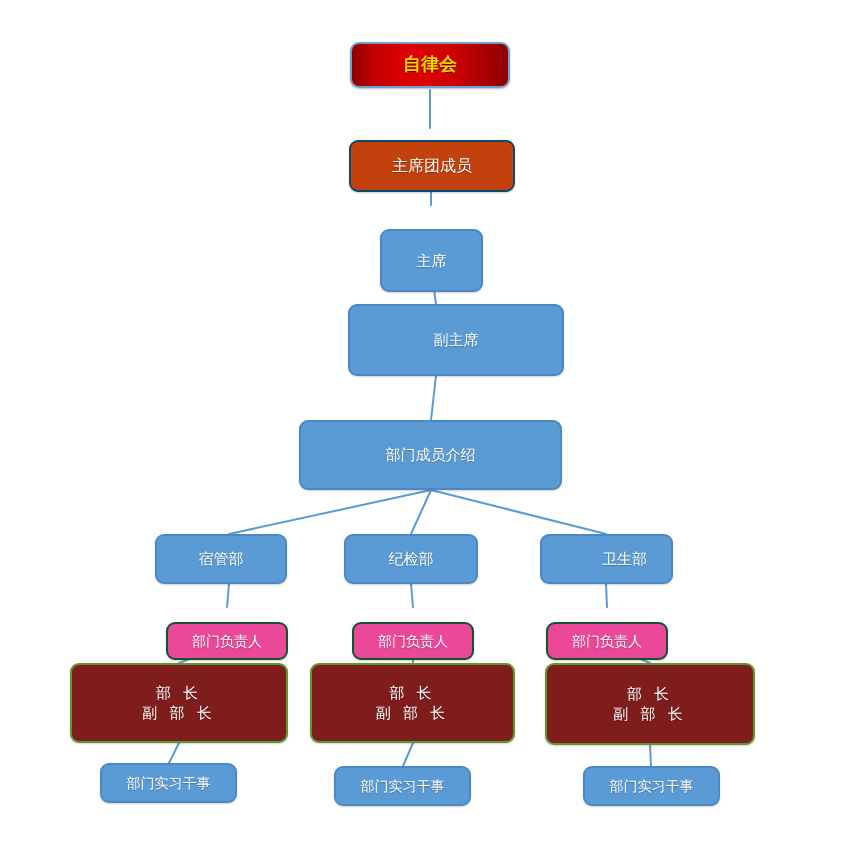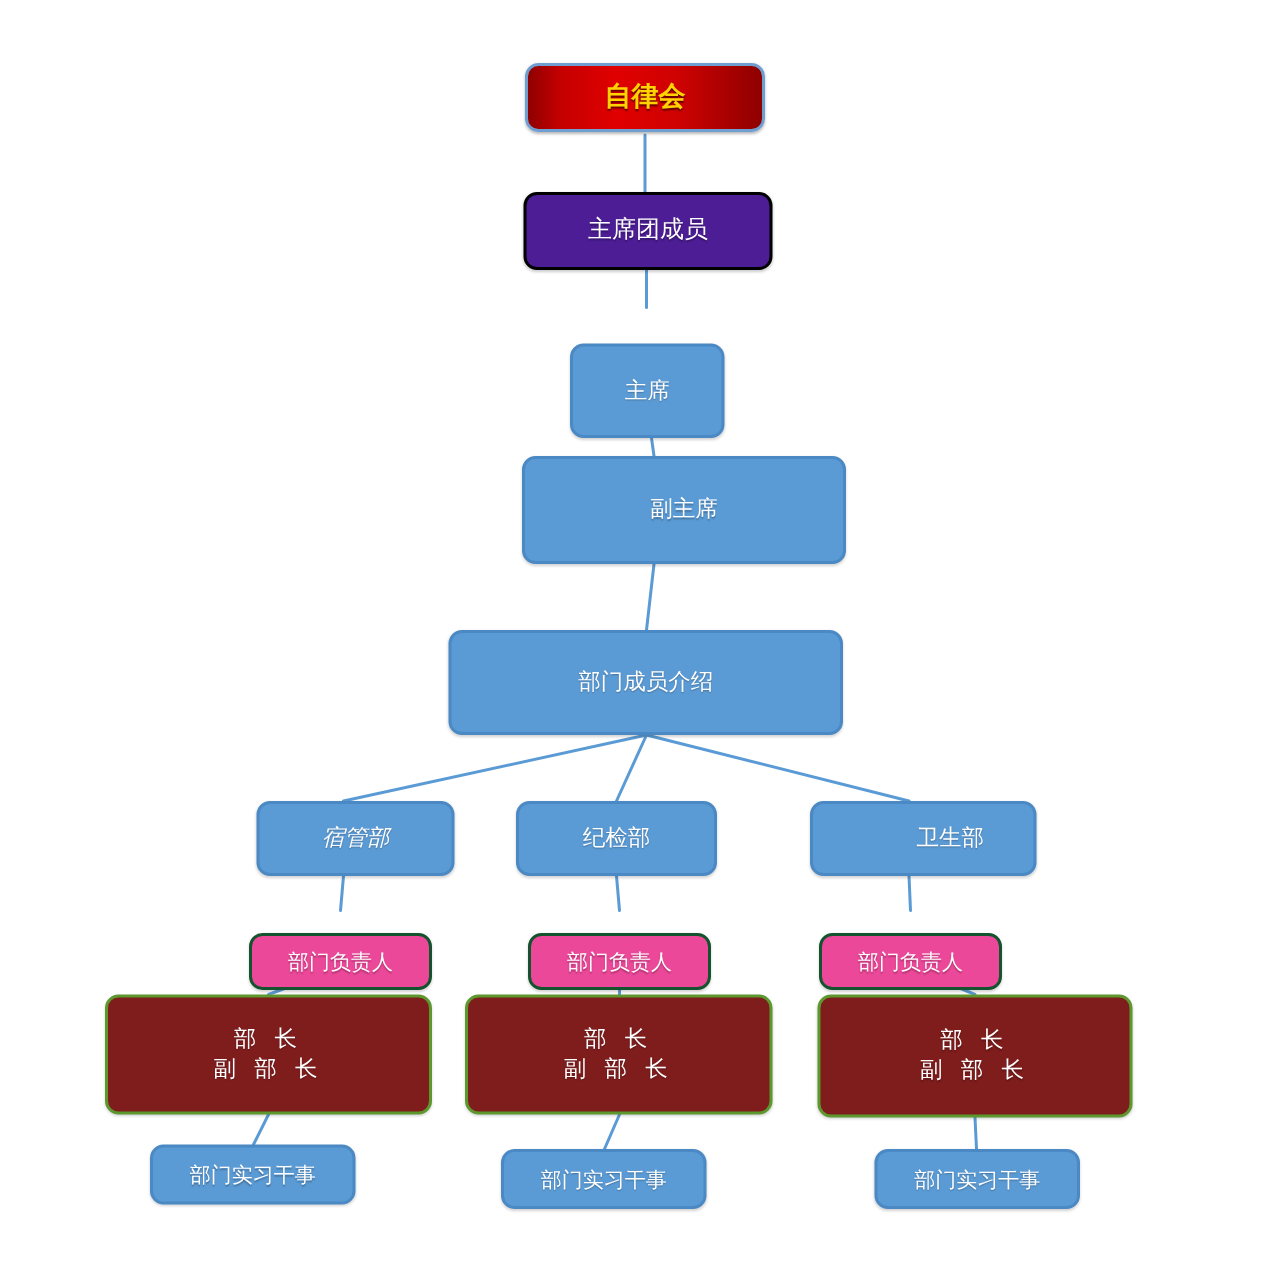--- a/index.html
+++ b/index.html
@@ -42,24 +42,25 @@
   
   .n-red {
     background: linear-gradient(90deg,#8f0000 0%, #c50000 14%, #e00000 38%, #cf0202 64%, #8e0000 100%);
     border: 2px solid #6f9fd0;
     color: #ffd200;
     font-weight: bold;
     text-shadow: 0 1px 1px rgba(0,0,0,.55);
     box-shadow: 0 1px 2px rgba(0,0,0,.28);
   }
   .n-amber {
-    background: #4c1d95;
-    border: 2px solid #000000;
+    background: #c2410c;
+    border: 2px solid #0c4a6e;
     text-shadow: 0 1px 1px rgba(0,0,0,.30);
     box-shadow: 0 1px 2px rgba(0,0,0,.20);
+    margin-top: 12px;
   }
   .n-blue {
     background: #5b9bd5;
     border: 2px solid #4a89c4;
     text-shadow: 0 1px 1px rgba(0,0,0,.28);
     box-shadow: 0 1px 2px rgba(0,0,0,.18);
   }
   .n-orange {
     background: #ec4899;
     border: 2px solid #14532d;
@@ -96,23 +97,23 @@
       <line x1="179" y1="743" x2="169" y2="763" stroke="#5b9bd5" stroke-width="2" stroke-linecap="round"></line>
       <line x1="413" y1="743" x2="403" y2="766" stroke="#5b9bd5" stroke-width="2" stroke-linecap="round"></line>
       <line x1="650" y1="745" x2="651" y2="766" stroke="#5b9bd5" stroke-width="2" stroke-linecap="round"></line>
     </svg>
   <div id="nodes-layer">
       <div class="node n-red" style="left: 350px; top: 42px; width: 160px; height: 46px; font-size: 18px;">自律会</div>
       <div class="node n-amber" style="left: 349px; top: 128px; width: 166px; height: 52px; font-size: 16px;">主席团成员</div>
       <div class="node n-blue" style="left: 380px; top: 205px; width: 103px; height: 63px; font-size: 15px; margin-top: 24px;">主席</div>
       <div class="node n-blue" style="left: 348px; top: 304px; width: 216px; height: 72px; font-size: 15px;">副主席</div>
       <div class="node n-blue" style="left: 299px; top: 420px; width: 263px; height: 70px; font-size: 15px; text-align: center;">部门成员介绍</div>
-      <div class="node n-blue" style="left: 171px; top: 534px; width: 132px; height: 50px; font-size: 15px; font-style: italic;">宿管部</div>
+      <div class="node n-blue" style="left: 155px; top: 534px; width: 132px; height: 50px; font-size: 15px;">宿管部</div>
       <div class="node n-blue" style="left: 344px; top: 534px; width: 134px; height: 50px; font-size: 15px;">纪检部</div>
-      <div class="node n-blue" style="left: 540px; top: 534px; width: 151px; height: 50px; font-size: 15px; padding-left: 36px;">卫生部</div>
+      <div class="node n-blue" style="left: 540px; top: 534px; width: 133px; height: 50px; font-size: 15px; padding-left: 36px;">卫生部</div>
       <div class="node n-orange" style="left: 166px; top: 607px; width: 122px; height: 38px; font-size: 14px;">部门负责人</div>
       <div class="node n-orange" style="left: 352px; top: 607px; width: 122px; height: 38px; font-size: 14px;">部门负责人</div>
       <div class="node n-orange" style="left: 546px; top: 607px; width: 122px; height: 38px; font-size: 14px;">部门负责人</div>
       <div class="node n-green two-line" style="left: 70px; top: 663px; width: 218px; height: 80px; font-size: 15px;">部 长
 副 部 长</div>
       <div class="node n-green two-line" style="left: 310px; top: 663px; width: 205px; height: 80px; font-size: 15px;">部 长
 副 部 长</div>
       <div class="node n-green two-line" style="left: 545px; top: 663px; width: 210px; height: 82px; font-size: 15px;">部 长
 副 部 长</div>
       <div class="node n-blue" style="left: 100px; top: 763px; width: 137px; height: 40px; font-size: 14px;">部门实习干事</div>

